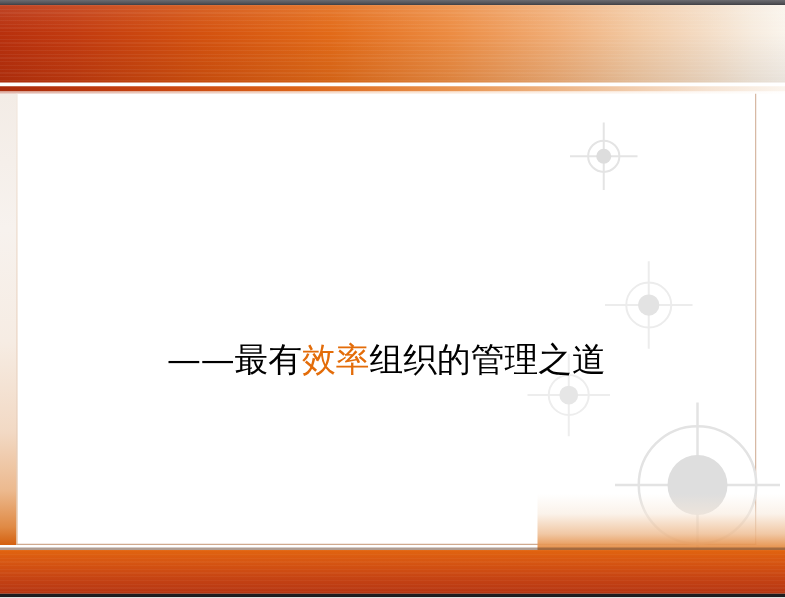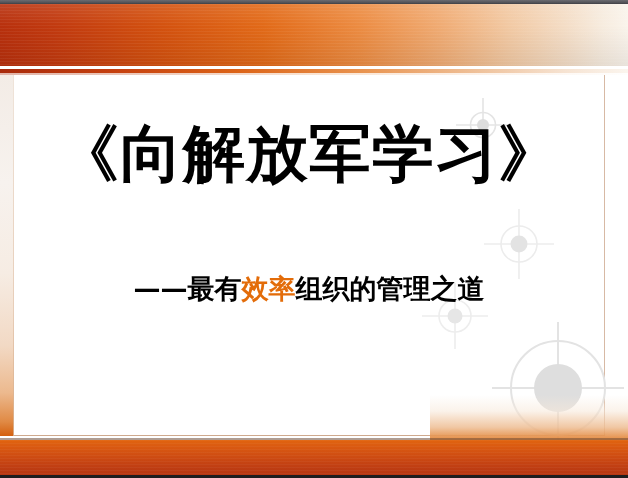--- a/index.html
+++ b/index.html
@@ -190,21 +190,21 @@
 
   .subtitle-wrap {
     position: absolute;
     left: 13px; top: 272px;
     width: 592px;
     text-align: center;
   }
   .subtitle {
     display: inline-block;
     font-family: "DejaVu Serif", "Liberation Serif", serif;
-    font-weight: 700;
+    font-weight: 400;
     font-size: 27px;
     line-height: 34px;
     color: #000000;
     white-space: nowrap;
   }
   .subtitle .accent {
     color: #e36c09;
   }
 </style>
 </head>
@@ -253,23 +253,20 @@
 
   <svg class="deco" style="left:490px; top:320px;" width="136" height="136" viewBox="0 0 136 136">
     <g stroke="#e3e3e3" stroke-width="2" fill="none">
       <line x1="68" y1="2" x2="68" y2="134"></line>
       <line x1="2" y1="68" x2="134" y2="68"></line>
       <circle cx="68" cy="68" r="47"></circle>
     </g>
     <circle cx="68" cy="68" r="24" fill="#dedede"></circle>
   </svg>
 
-  <div class="title-wrap">
-    <span class="title">《向解放军学习》</span>
-  </div>
 
   <div class="subtitle-wrap">
     <span class="subtitle"><span>——</span><span>最有</span><span class="accent">效率</span><span>组织的管理之道</span></span>
   </div>
 
   <div class="bottom-gradient-right"></div>
   <div class="bottom-band-top-edge"></div>
   <div class="bottom-band"></div>
   <div class="bottom-rail"></div>
 

